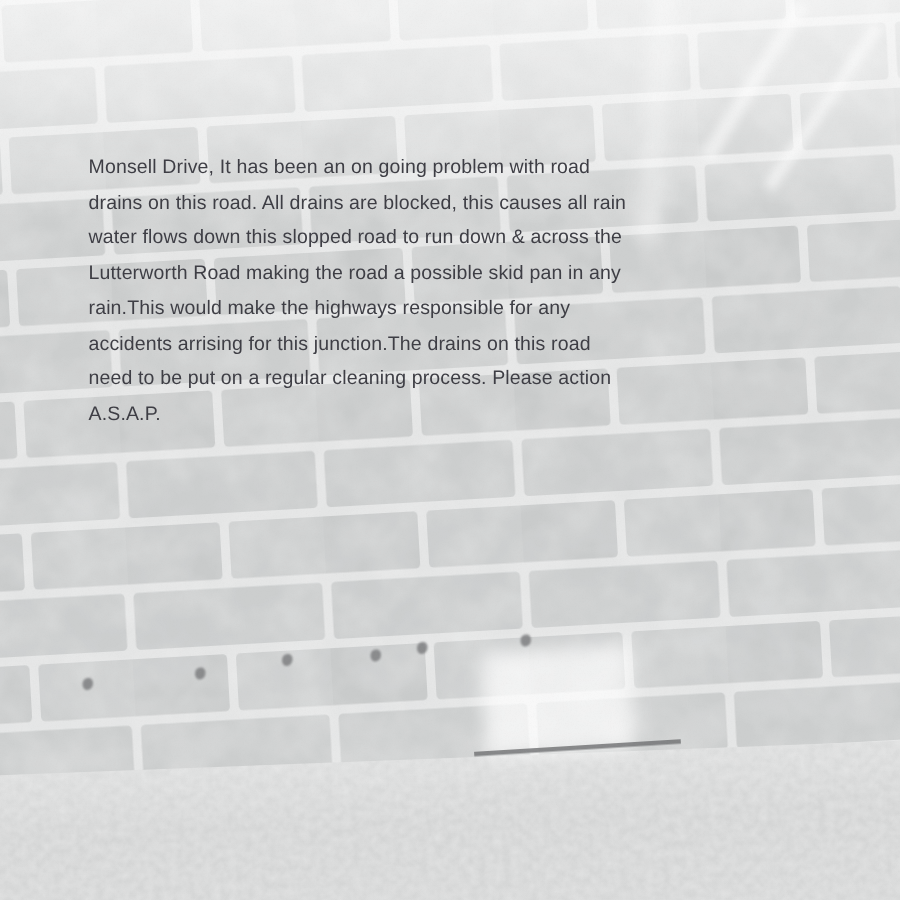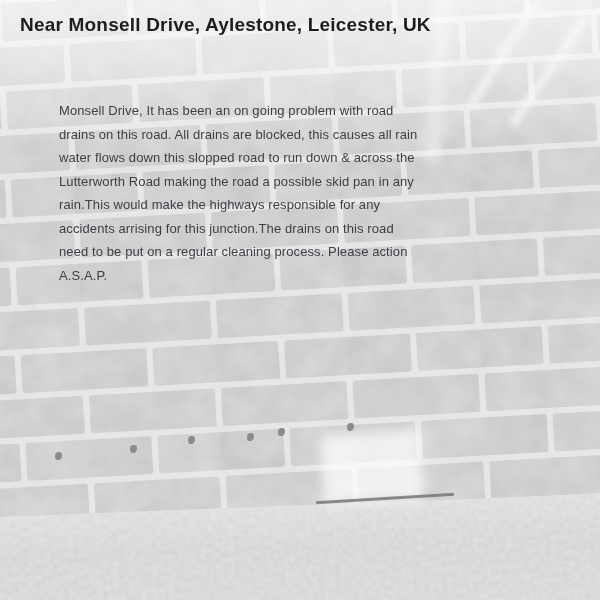--- a/index.html
+++ b/index.html
@@ -135,21 +135,20 @@
   <div class="dash"></div>
 
   <svg class="grain" width="600" height="600" aria-hidden="true">
     <filter id="grain">
       <feTurbulence type="turbulence" baseFrequency="0.9" numOctaves="2" seed="3" result="g"></feTurbulence>
       <feColorMatrix in="g" type="matrix" values="0 0 0 0 0.5  0 0 0 0 0.5  0 0 0 0 0.5  0.6 0 0 0 -0.1"></feColorMatrix>
     </filter>
     <rect width="600" height="600" filter="url(#grain)"></rect>
   </svg>
 
-  <h1 class="location-title">Near Monsell Drive, Aylestone, Leicester, UK</h1>
   <p class="report-description">Monsell Drive, It has been an on going problem with road
 drains on this road. All drains are blocked, this causes all rain
 water flows down this slopped road to run down &amp; across the
 Lutterworth Road making the road a possible skid pan in any
 rain.This would make the highways responsible for any
 accidents arrising for this junction.The drains on this road
 need to be put on a regular cleaning process. Please action
 A.S.A.P.</p>
 
 </div>

